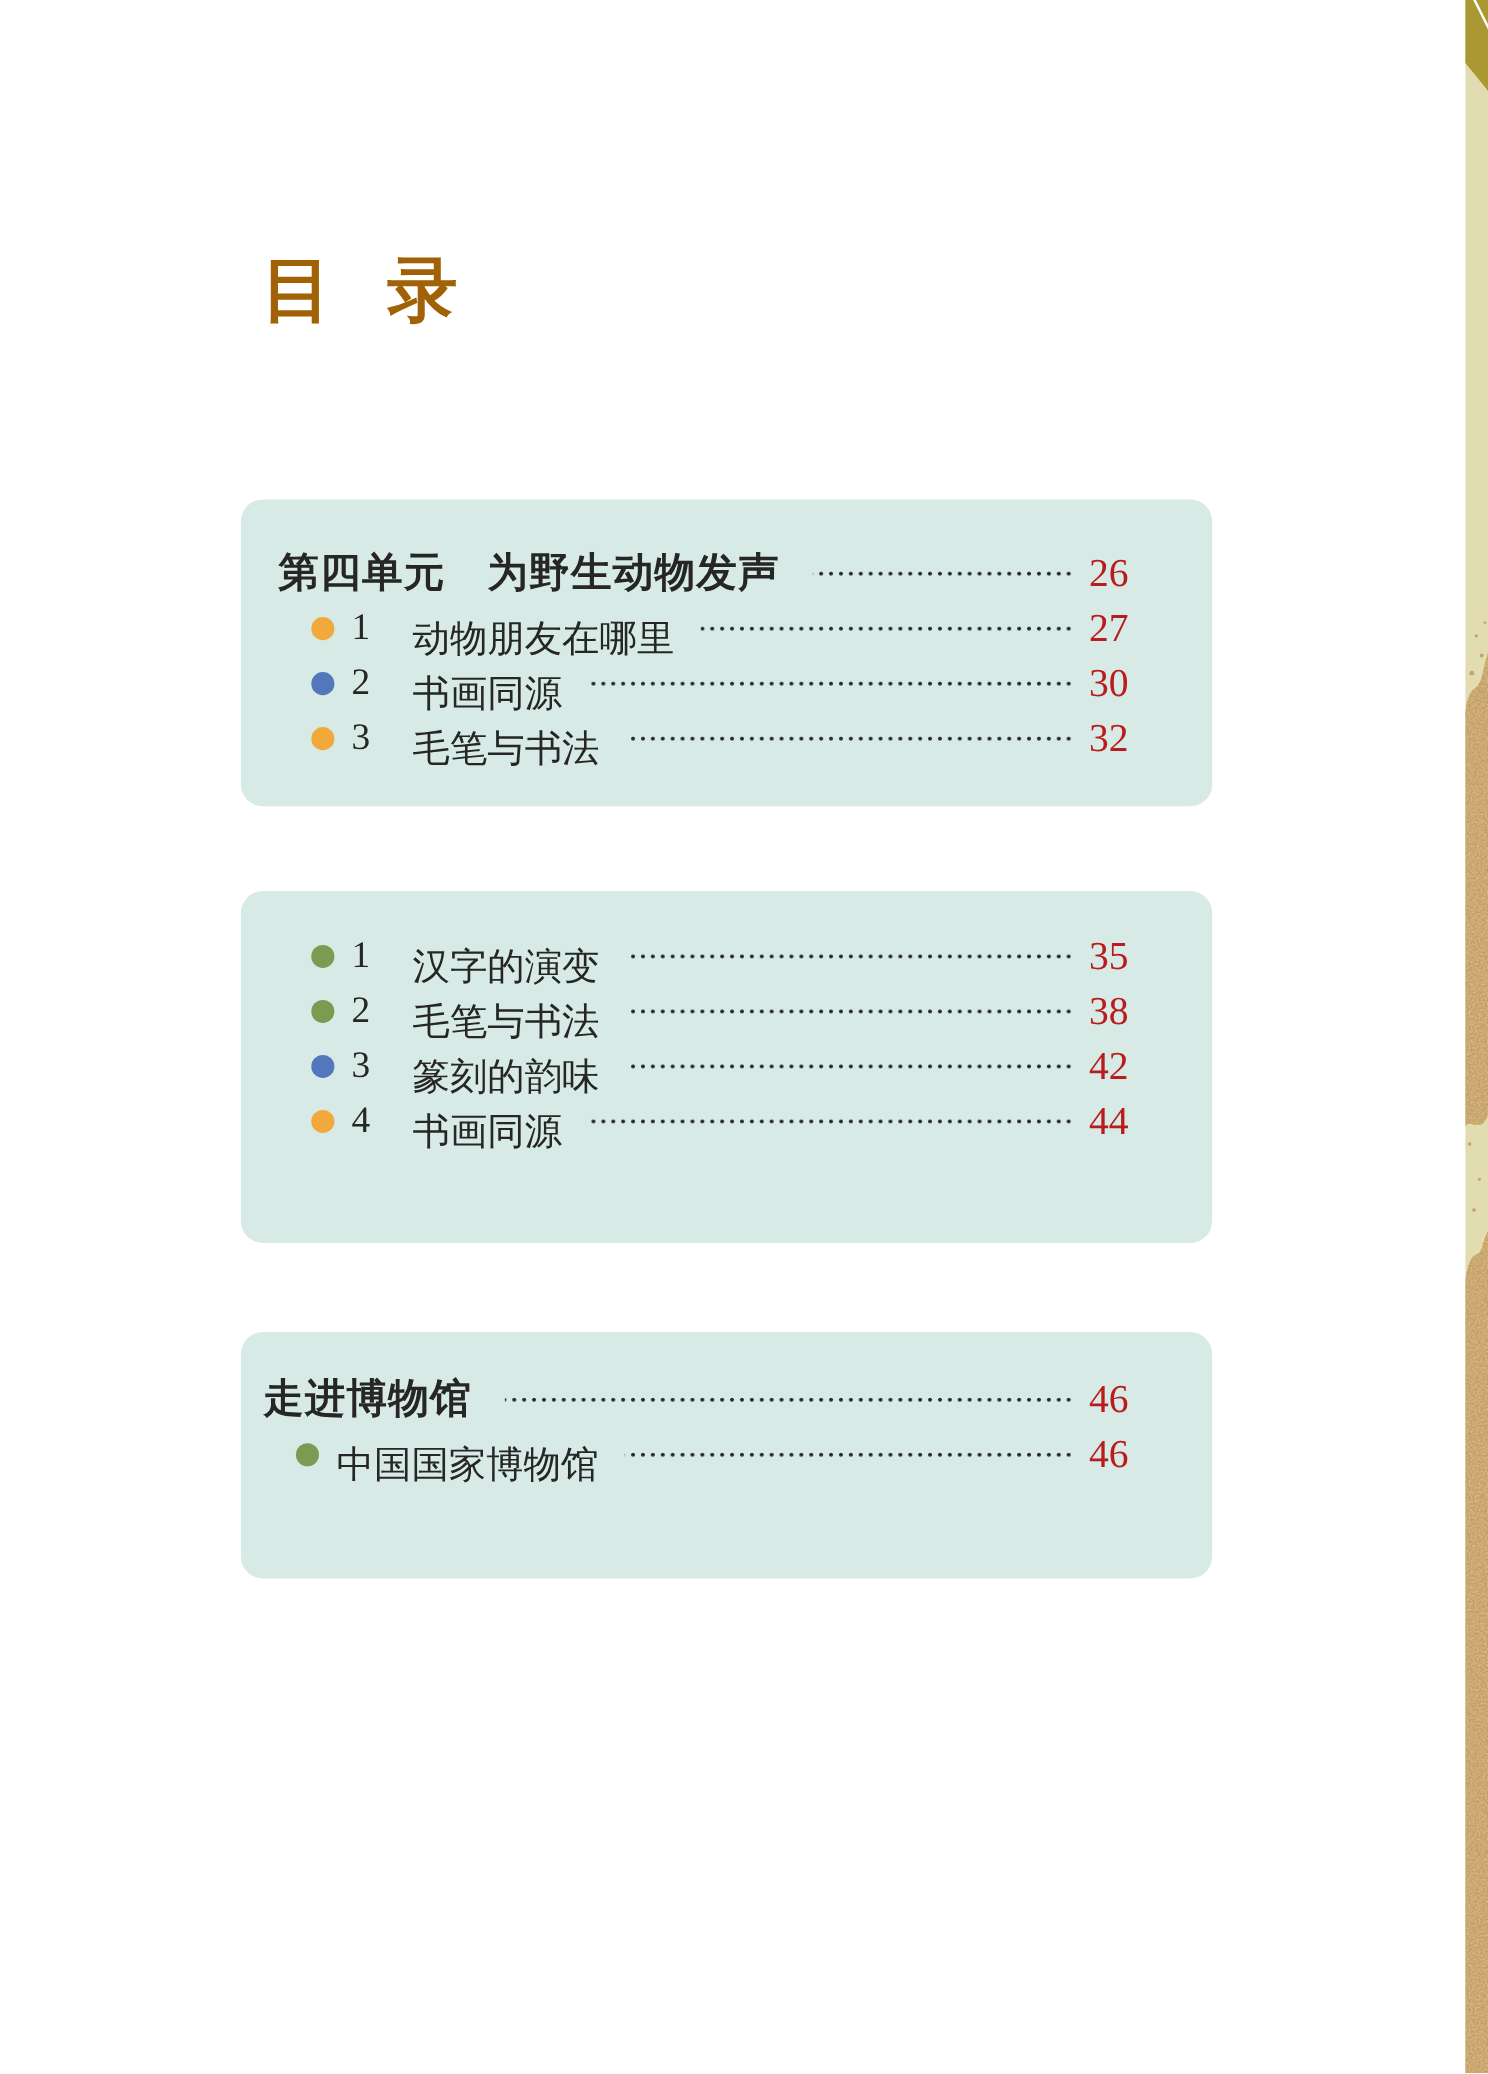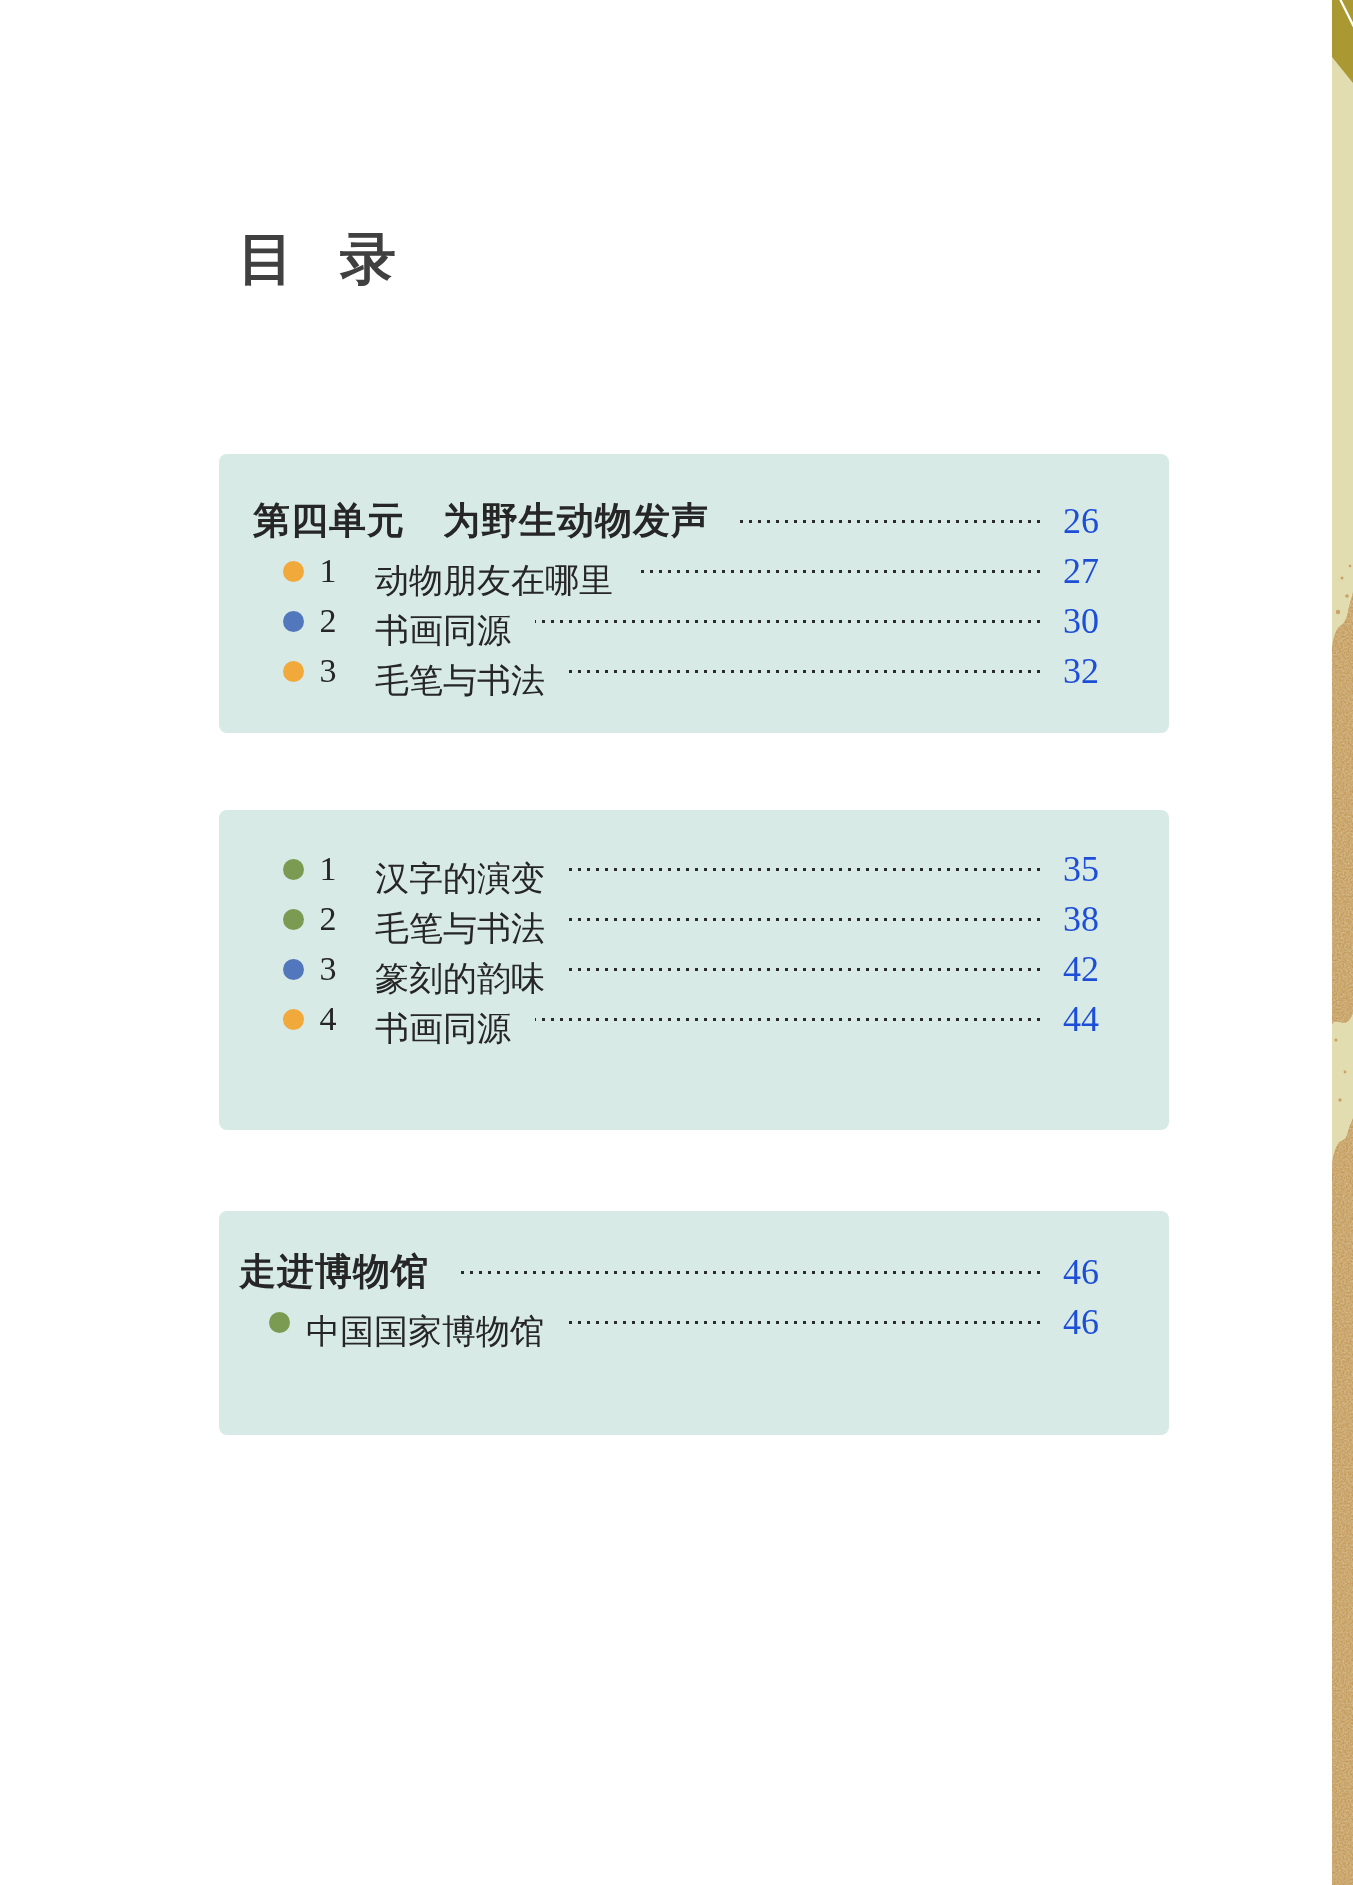--- a/index.html
+++ b/index.html
@@ -3,26 +3,26 @@
 <meta charset="utf-8">
 <style>
   html,body{margin:0;padding:0;}
   body{
     width:1353px;height:1885px;position:relative;overflow:hidden;
     background:#ffffff;color:#262626;
     font-family:"Liberation Serif","DejaVu Serif",serif;
   }
   .page-title{
     position:absolute;left:238px;top:230px;
-    font-size:56px;font-weight:700;line-height:1.05;
-    color:#404040;white-space:pre;letter-spacing:6px;text-align:center;
+    font-size:64px;font-weight:700;line-height:1.05;
+    color:#a16207;white-space:pre;letter-spacing:6px;text-align:center;
   }
   .toc-box{
-    position:absolute;left:219px;width:950px;
-    background:#D7EAE6;border-radius:8px;
+    position:absolute;left:219px;width:883px;
+    background:#D7EAE6;border-radius:20px;
     box-sizing:border-box;padding-left:34px;padding-right:64px;
   }
   #box-0{top:454px;height:279px;padding-top:42px;}
   #box-1{top:810px;height:320px;padding-top:34px;}
   #box-2{top:1211px;height:224px;padding-top:36px;padding-left:20px;}
   .row{display:flex;align-items:center;height:50px;}
   .unit-label{
     font-weight:700;font-size:37px;white-space:pre;color:#262626;
     letter-spacing:1px;
   }
@@ -38,22 +38,22 @@
   .item-label.no-num{margin-left:16px;}
   .leader{
     flex:1 1 auto;height:5px;min-width:30px;
     margin:0 14px 0 24px;
     background-image:radial-gradient(circle,#2b2b2b 1.7px,rgba(0,0,0,0) 1.9px);
     background-size:9px 5px;background-repeat:repeat-x;
     background-position:right center;
   }
   .row-unit .leader{margin-left:30px;}
   .page{
-    width:48px;flex:none;text-align:center;
-    font-size:36px;color:#1d4ed8;
+    width:48px;flex:none;text-align:left;
+    font-size:36px;color:#b91c1c;
   }
   .edge-strip{position:absolute;top:0;left:1332px;width:21px;height:1885px;}
 </style>
 </head>
 <body>
 
 <div class="page-title">目  录</div>
 
 <div class="toc-box" id="box-0">
     <div class="row row-unit">

